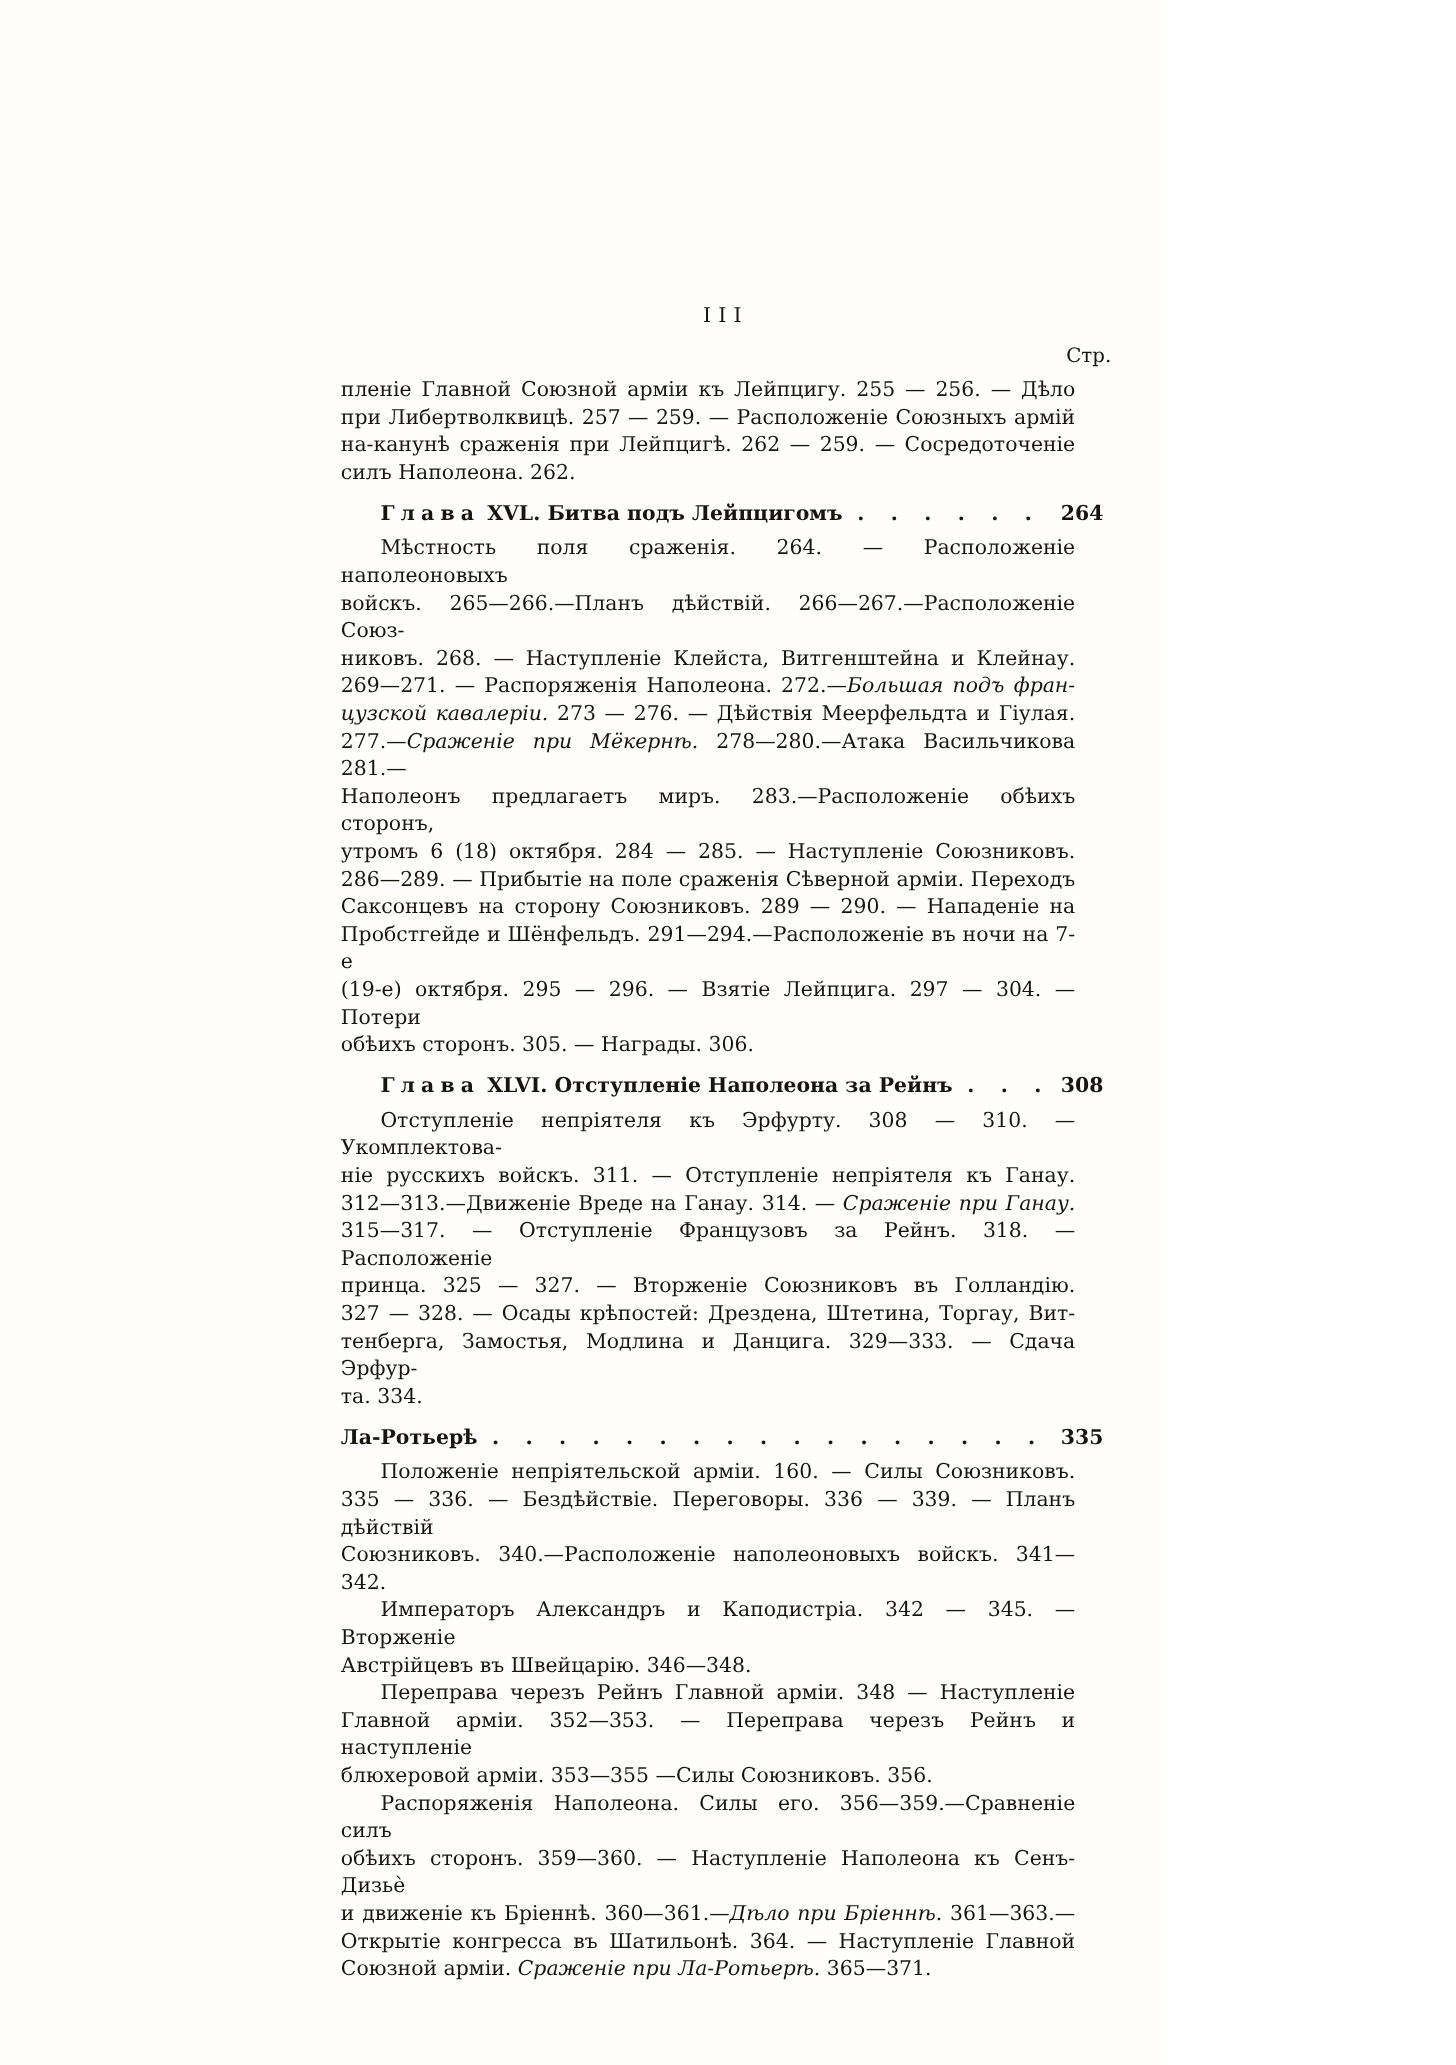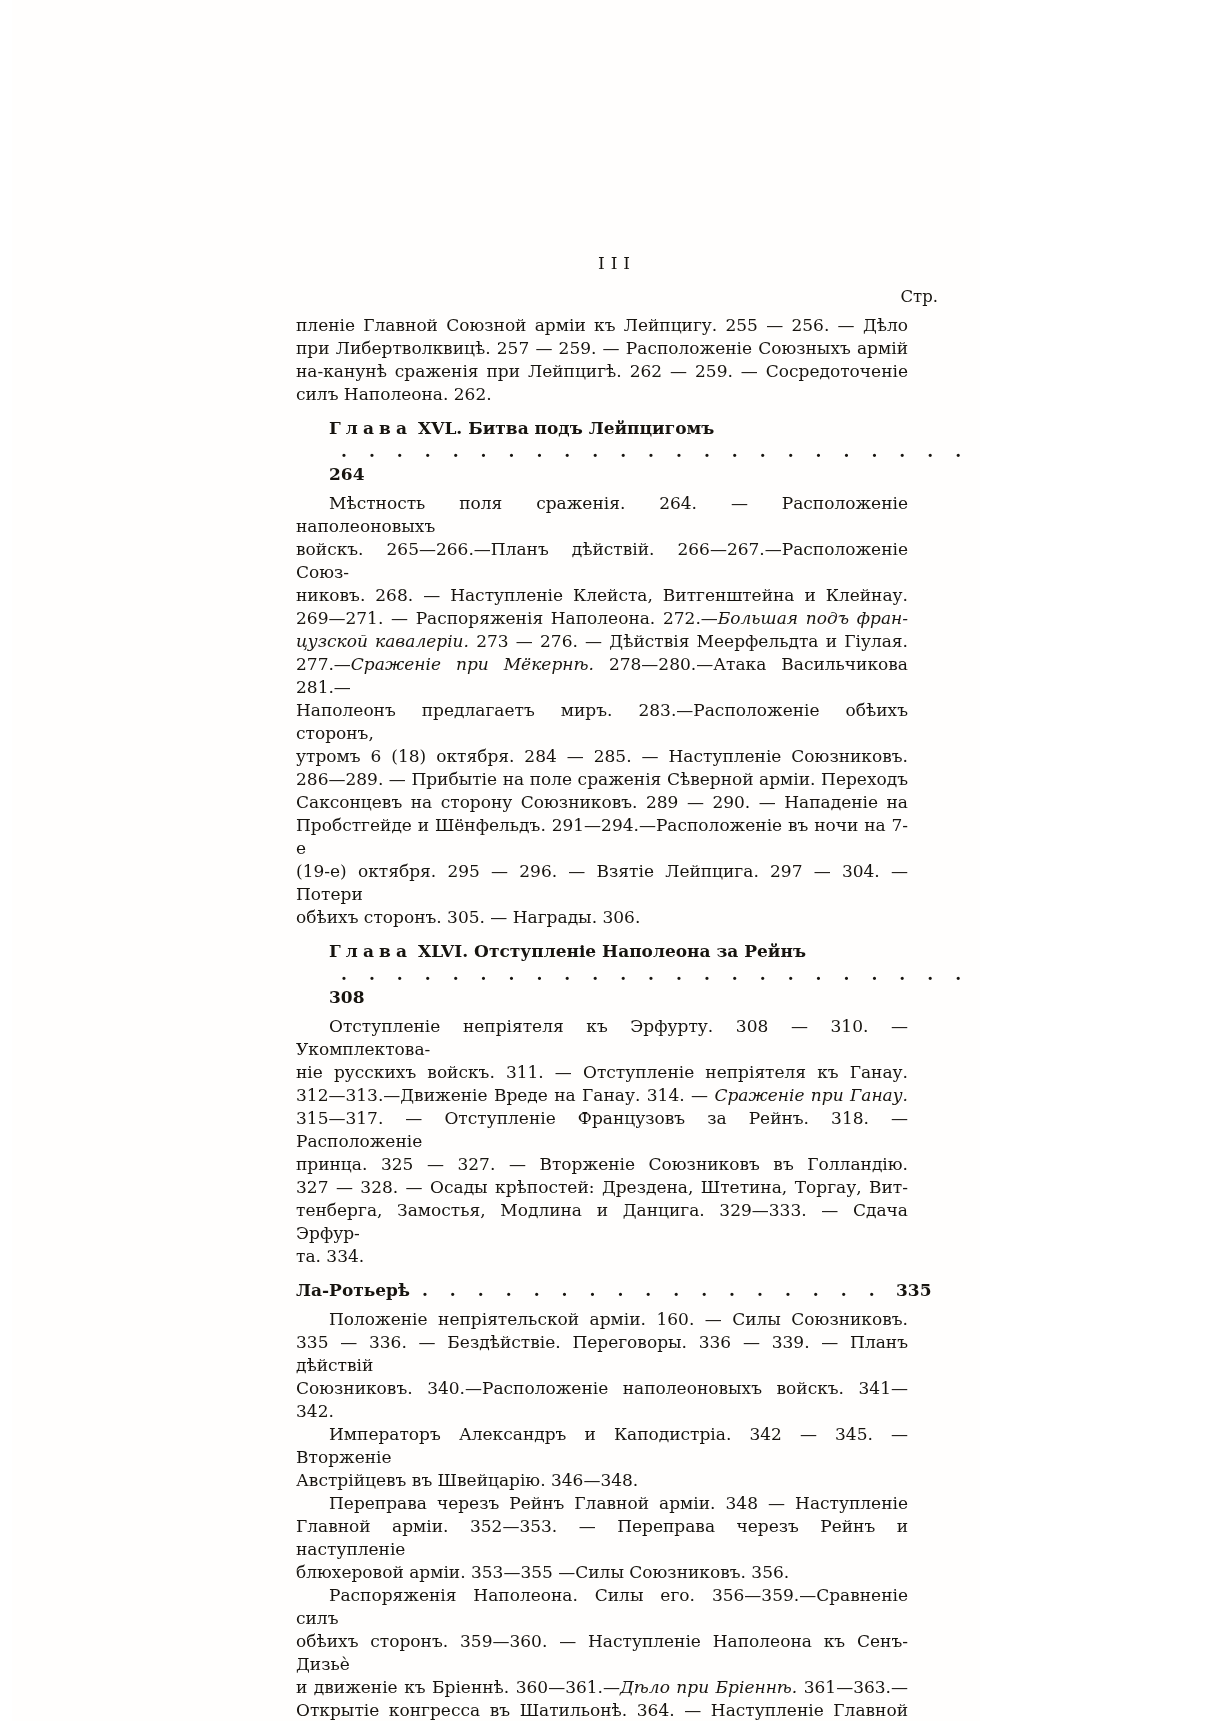--- a/index.html
+++ b/index.html
@@ -4,31 +4,31 @@
 <style>
   html,body{margin:0;padding:0;}
   body{
     width:1213px;height:1721px;
     background:#ffffff;
     font-family:"DejaVu Serif","Liberation Serif",serif;
     color:#17140f;
   }
   .sheet{
     position:relative;width:968px;height:1721px;
-    background:#fffefd;overflow:hidden;margin-left:12px;
+    background:#fffefd;overflow:hidden;
   }
   .page-col{position:absolute;left:284px;top:253px;width:642px;}
   .folio{text-align:center;font-size:17px;letter-spacing:6px;margin:0 0 14px 0;}
   .collabel{text-align:right;font-size:16.5px;margin:0 0 8px 0;}
   .content{font-size:17px;line-height:23px;}
   .block{margin:0;}
   .block.chapter{font-weight:bold;margin:11px 0 6px 0;}
   .line{text-align:justify;text-align-last:justify;text-justify:inter-word;}
   .line.last{text-align-last:left;}
-  .line.ind{text-indent:33px;flex-direction:column;}
+  .line.ind{text-indent:33px;}
   .para .line{padding-right:30px;}
   .chapter .line{padding-right:30px;}
   .line.hflex{display:flex;align-items:baseline;padding-right:0;text-indent:0;}
   .line.hflex.ind{padding-left:33px;}
   .hflex .t{white-space:nowrap;flex:0 0 auto;}
   .leader{
     flex:1 1 auto;overflow:hidden;white-space:nowrap;
     letter-spacing:22px;padding-left:12px;margin-right:2px;
   }
   .pageno{flex:0 0 auto;text-align:right;min-width:42px;}

